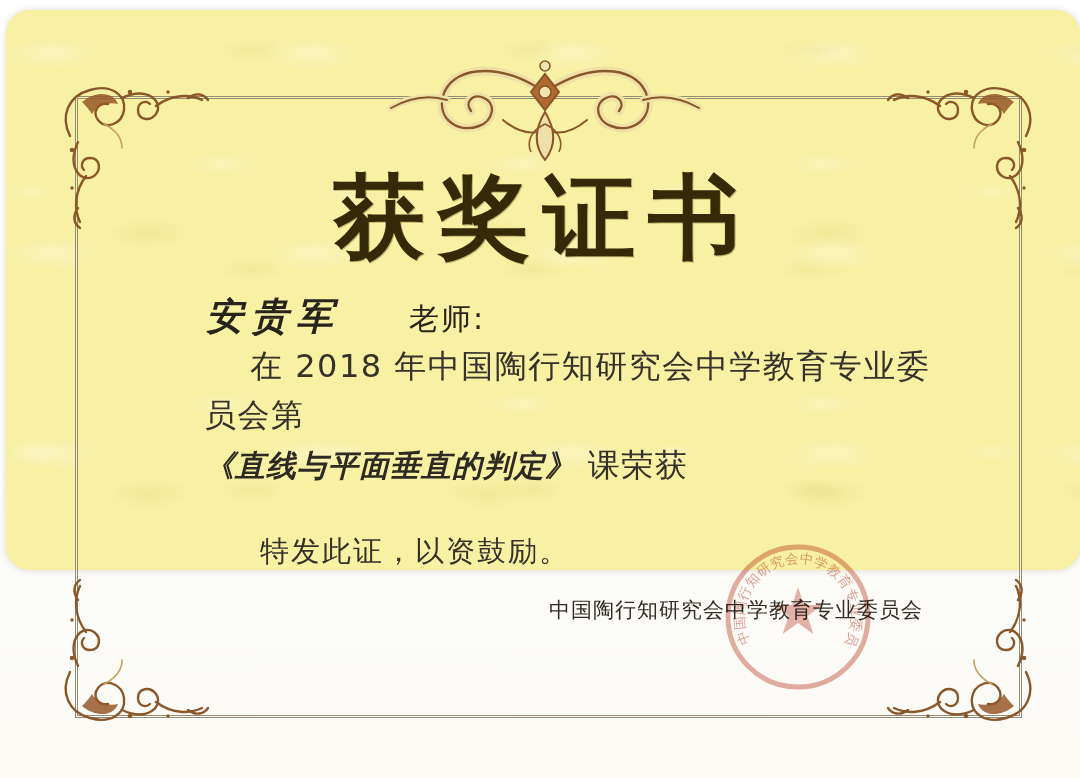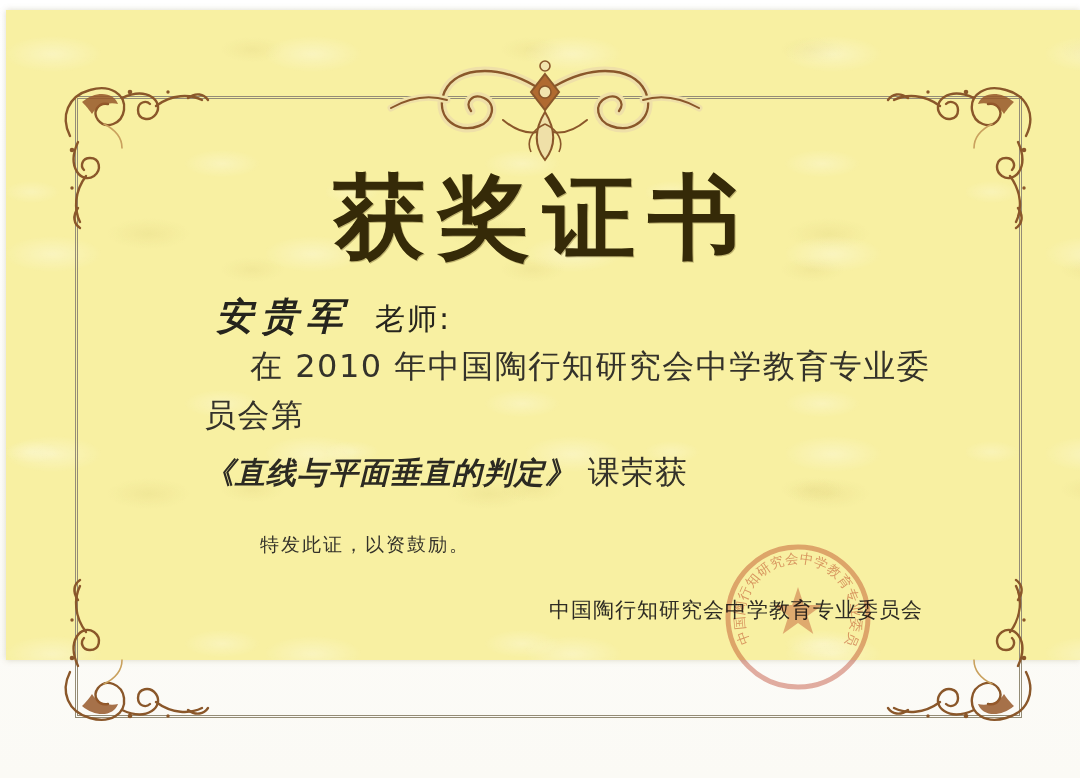--- a/index.html
+++ b/index.html
@@ -4,54 +4,55 @@
 <style>
   :root{
     --paper:#f8f0a2; --title:#352a08; --body-text:#34322a;
     --seal-red:#c4523e; --frame-line:#948c76; --ornament:#8a572a;
   }
   *{margin:0;padding:0;box-sizing:border-box;}
   html,body{width:1080px;height:778px;overflow:hidden;}
   body{background:#fbfbf8;font-family:"DejaVu Serif","Liberation Serif",serif;}
   .scan{position:relative;width:1080px;height:778px;background:linear-gradient(180deg,#ffffff 0%,#fbfaf5 100%);}
   .paper{
-    position:absolute;left:6px;top:10px;width:1074px;height:650px;
+    position:absolute;left:6px;top:10px;width:1074px;height:560px;
     background-color:var(--paper);
     background-image:
       radial-gradient(ellipse 70px 26px at 18% 22%, rgba(255,255,255,.30), transparent 70%),
       radial-gradient(ellipse 54px 20px at 72% 64%, rgba(255,255,255,.26), transparent 70%),
       radial-gradient(ellipse 60px 22px at 42% 86%, rgba(214,198,110,.20), transparent 70%),
       radial-gradient(ellipse 46px 18px at 88% 18%, rgba(214,198,110,.18), transparent 70%),
       radial-gradient(ellipse 40px 16px at 8% 70%, rgba(255,255,255,.22), transparent 70%);
     background-size:260px 200px,300px 240px,340px 260px,280px 220px,320px 260px;
     box-shadow:0 0 6px rgba(120,110,60,.25);
+    border-radius:24px;
   }
   .frame{position:absolute;left:69px;top:86px;width:947px;height:622px;border:3px double var(--frame-line);}
   .flourish{position:absolute;width:160px;height:160px;}
   .flourish.tl{left:46px;top:62px;}
   .flourish.tr{left:878px;top:62px;transform:scaleX(-1);}
   .flourish.bl{left:46px;top:566px;transform:scaleY(-1);}
   .flourish.br{left:878px;top:566px;transform:scale(-1,-1);}
   .cartouche{position:absolute;left:379px;top:44px;width:320px;height:120px;}
   .cert-title{
     position:absolute;left:0;top:146px;width:1074px;text-align:center;
     font-size:92px;font-weight:bold;letter-spacing:0.14em;color:var(--title);
     text-shadow:1px 1px 0 rgba(90,70,20,.35);
   }
-  .name-line{position:absolute;left:210px;top:282px;display:flex;align-items:baseline;color:#26241d;}
+  .name-line{position:absolute;left:200px;top:282px;display:flex;align-items:baseline;color:#26241d;gap:44px;}
   .name-line .name{font-size:37px;font-weight:600;font-style:italic;letter-spacing:8px;}
   .name-line .honorific{font-size:30px;margin-left:24px;letter-spacing:2px;font-family:"DejaVu Sans","Liberation Sans",sans-serif;}
   .body-block{position:absolute;left:198px;top:332px;width:748px;font-size:32px;line-height:49px;
     letter-spacing:1.5px;color:var(--body-text);font-family:"DejaVu Sans","Liberation Sans",sans-serif;}
   .body-block .l1{text-indent:46px;}
-  .body-block .l3{margin-top:8px;}
+  .body-block .l3{margin-top:1px;}
   .course{font-family:"DejaVu Serif","Liberation Serif",serif;font-style:italic;font-weight:600;font-size:30px;letter-spacing:1px;color:#2c2a22;}
   .award{position:absolute;left:436px;top:468px;font-size:47px;font-weight:bold;letter-spacing:0.52em;
     color:#24231d;font-family:"DejaVu Sans","Liberation Sans",sans-serif;}
-  .closing{position:absolute;left:254px;top:522px;font-size:19px;letter-spacing:2px;color:var(--body-text);
+  .closing{position:absolute;left:254px;top:522px;font-size:29px;letter-spacing:2px;color:var(--body-text);
     font-family:"DejaVu Sans","Liberation Sans",sans-serif;}
   .sign-block{position:absolute;left:440px;top:586px;width:580px;text-align:center;color:#2e2c24;
     font-family:"DejaVu Sans","Liberation Sans",sans-serif;}
   .sign-block .issuer{font-size:21px;letter-spacing:1px;}
   .sign-block .date{font-size:20px;letter-spacing:1px;margin-top:17px;}
   .seal{position:absolute;left:707px;top:522px;width:170px;height:170px;mix-blend-mode:multiply;opacity:.85;}
 </style>
 </head>
 <body>
 
@@ -108,21 +109,21 @@
     </svg>
 
     <div class="cert-title">获奖证书</div>
 
     <div class="name-line">
       <span class="name">安贵军</span>
       <span class="honorific">老师:</span>
     </div>
 
     <div class="body-block">
-      <div class="l1">在 2010 年中国陶行知研究会中学教育专业委员会第</div>
+      <div class="l1">在 2018 年中国陶行知研究会中学教育专业委员会第</div>
       <div class="l3">
         <span class="course">《直线与平面垂直的判定》</span>
         <span>课荣获</span>
       </div>
     </div>
 
 
     <div class="closing">特发此证，以资鼓励。</div>
 
     <div class="sign-block">

